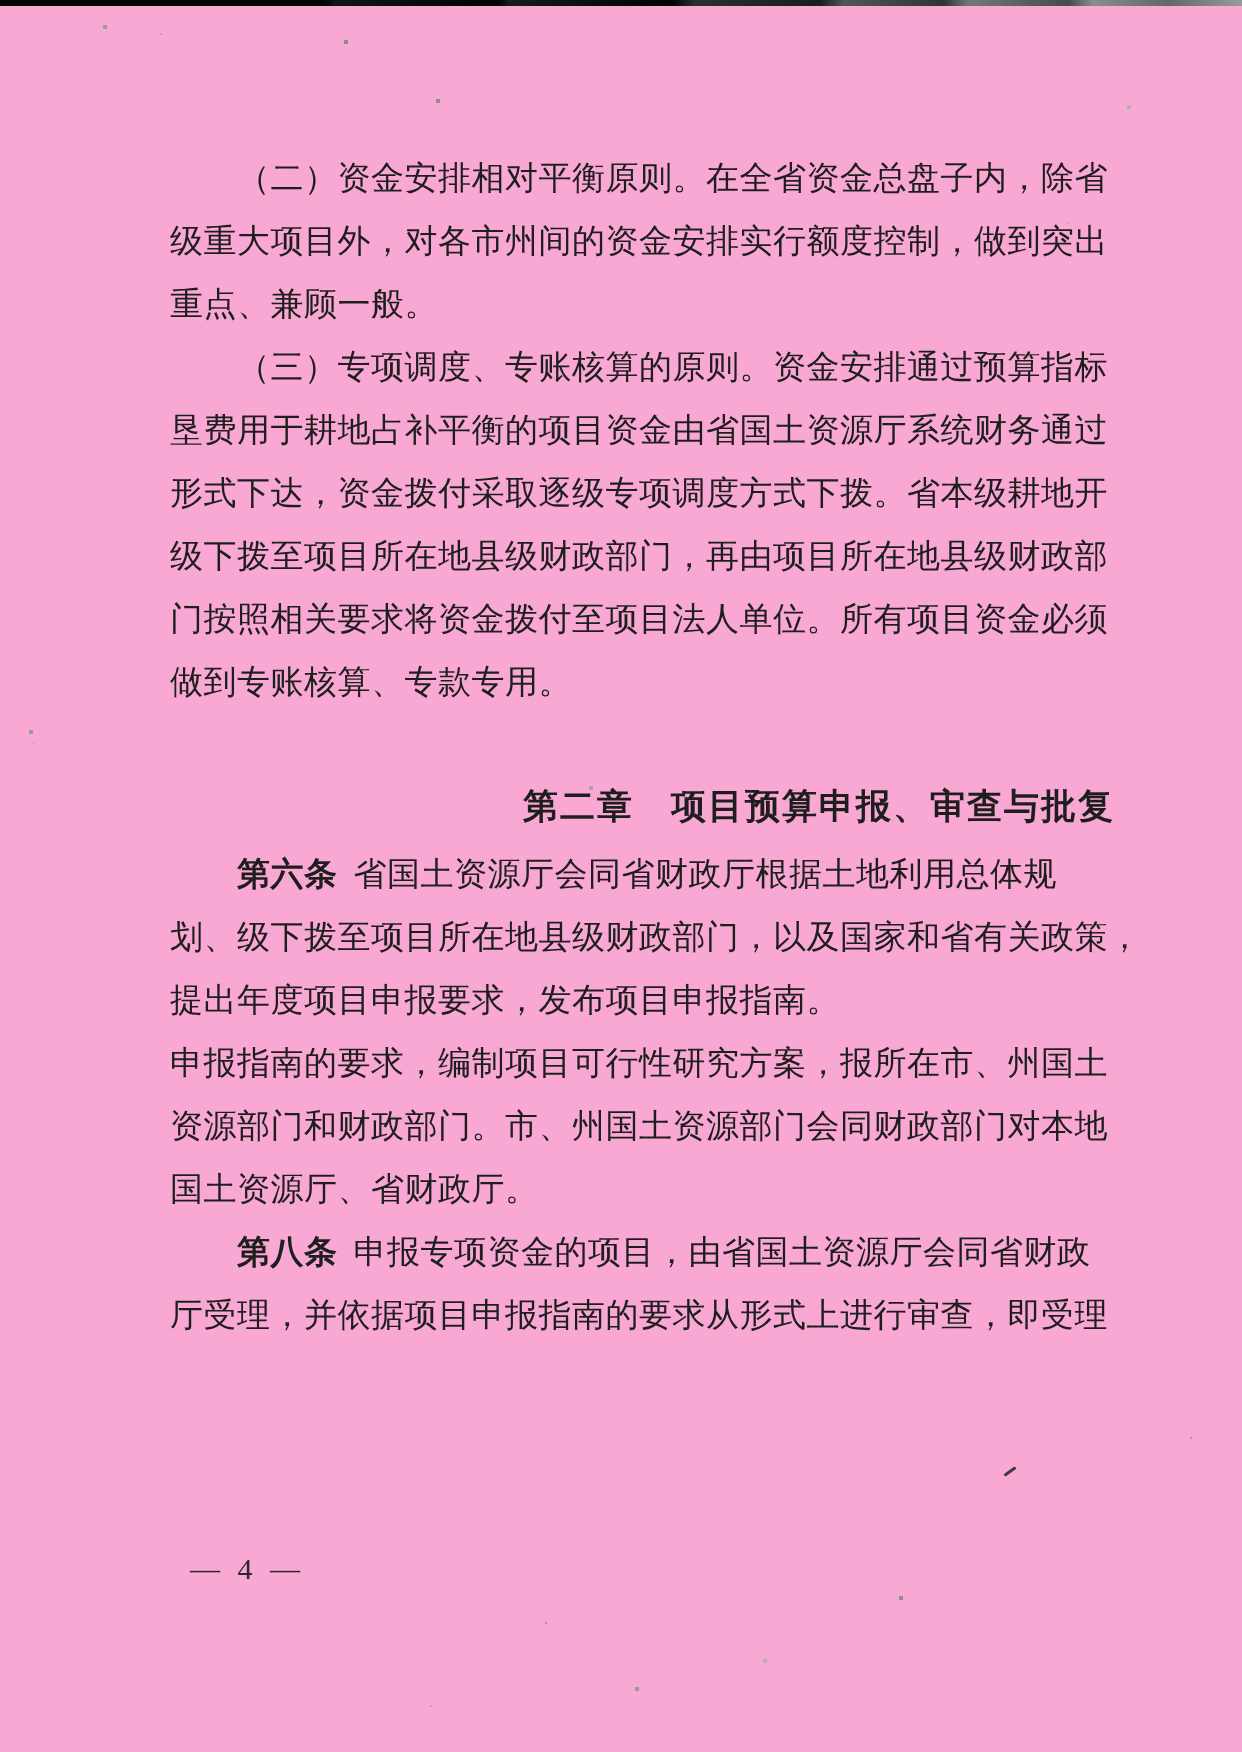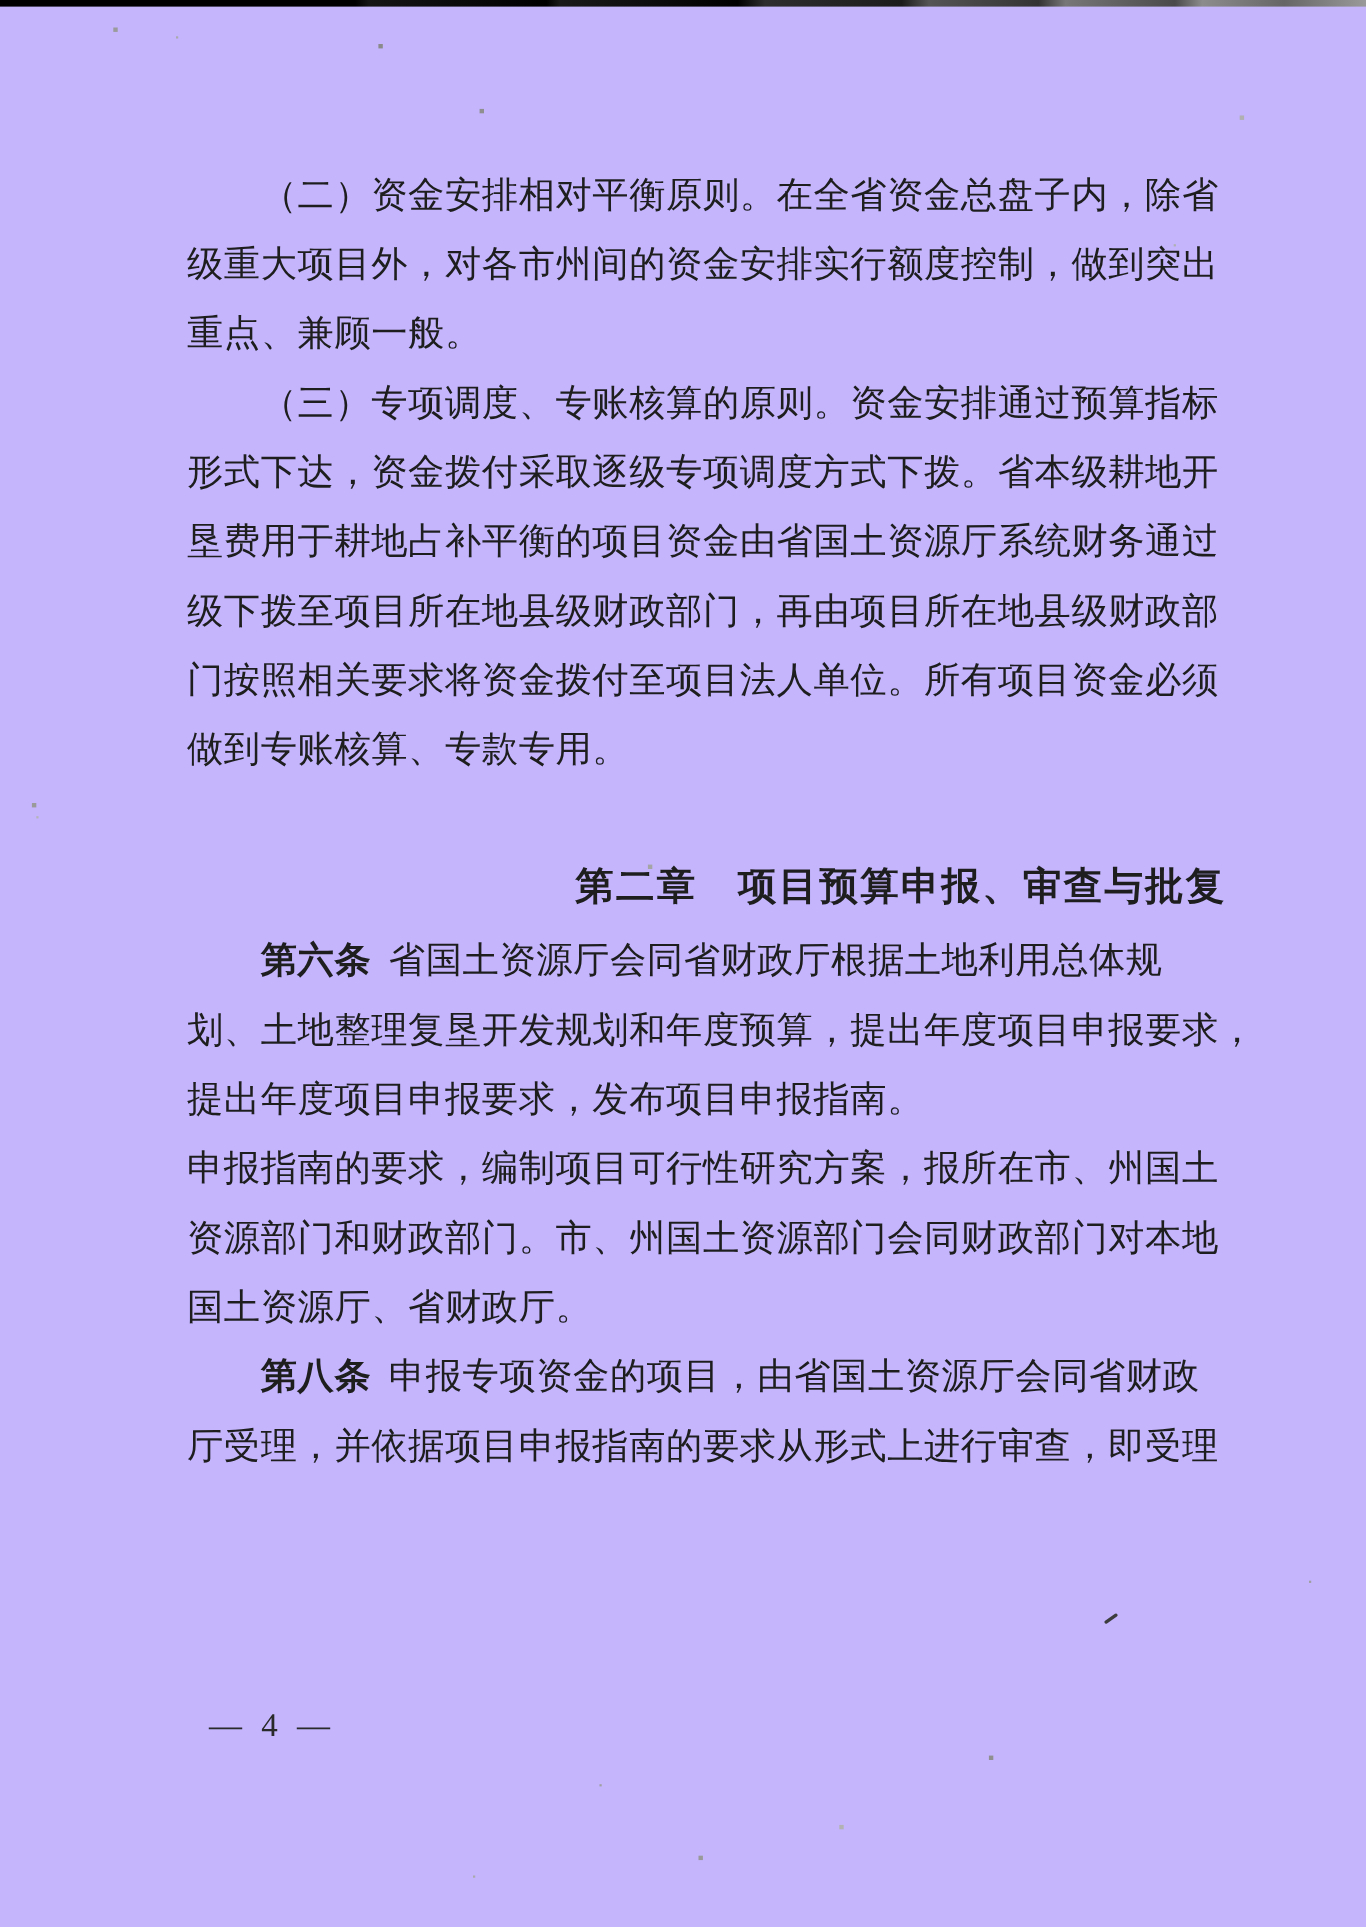--- a/index.html
+++ b/index.html
@@ -1,21 +1,21 @@
 <!DOCTYPE html>
 <html lang="zh"><head>
 <meta charset="utf-8">
 <style>
   html, body { margin: 0; padding: 0; background: #d8d8d8; }
   .page {
     position: relative;
     width: 1242px;
     height: 1752px;
     margin: 0 auto;
-    background: #c4b5fd;
+    background: #f9a8d4;
     overflow: hidden;
     color: #1e1e1e;
     font-family: "Liberation Serif", "DejaVu Serif", serif;
   }
   
   .scan-band {
     position: absolute;
     top: 0; left: 0;
     width: 100%; height: 6px;
     background: linear-gradient(90deg,
@@ -103,30 +103,30 @@
   <div class="scan-band"></div>
   <div class="noise"></div>
   <div class="tick"></div>
 
   <main class="text-col">
     <p class="line indent">（二）资金安排相对平衡原则。在全省资金总盘子内，除省</p>
     <p class="line">级重大项目外，对各市州间的资金安排实行额度控制，做到突出</p>
     <p class="line">重点、兼顾一般。</p>
 
     <p class="line indent">（三）专项调度、专账核算的原则。资金安排通过预算指标</p>
+    <p class="line">垦费用于耕地占补平衡的项目资金由省国土资源厅系统财务通过</p>
     <p class="line">形式下达，资金拨付采取逐级专项调度方式下拨。省本级耕地开</p>
-    <p class="line">垦费用于耕地占补平衡的项目资金由省国土资源厅系统财务通过</p>
     <p class="line">级下拨至项目所在地县级财政部门，再由项目所在地县级财政部</p>
     <p class="line">门按照相关要求将资金拨付至项目法人单位。所有项目资金必须</p>
     <p class="line">做到专账核算、专款专用。</p>
 
     <h2 class="chapter">第二章　项目预算申报、审查与批复</h2>
 
     <p class="line indent"><b class="article-label">第六条</b><span>省国土资源厅会同省财政厅根据土地利用总体规</span></p>
-    <p class="line">划、土地整理复垦开发规划和年度预算，提出年度项目申报要求，</p>
+    <p class="line">划、级下拨至项目所在地县级财政部门，以及国家和省有关政策，</p>
     <p class="line">提出年度项目申报要求，发布项目申报指南。</p>
 
     <p class="line">申报指南的要求，编制项目可行性研究方案，报所在市、州国土</p>
     <p class="line">资源部门和财政部门。市、州国土资源部门会同财政部门对本地</p>
     <p class="line">国土资源厅、省财政厅。</p>
 
     <p class="line indent"><b class="article-label">第八条</b><span>申报专项资金的项目，由省国土资源厅会同省财政</span></p>
     <p class="line">厅受理，并依据项目申报指南的要求从形式上进行审查，即受理</p>
   </main>
 

